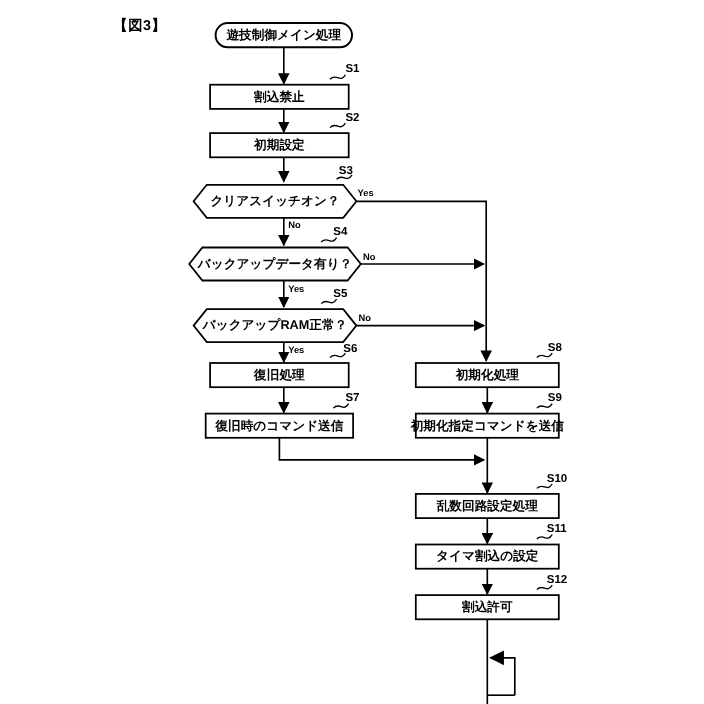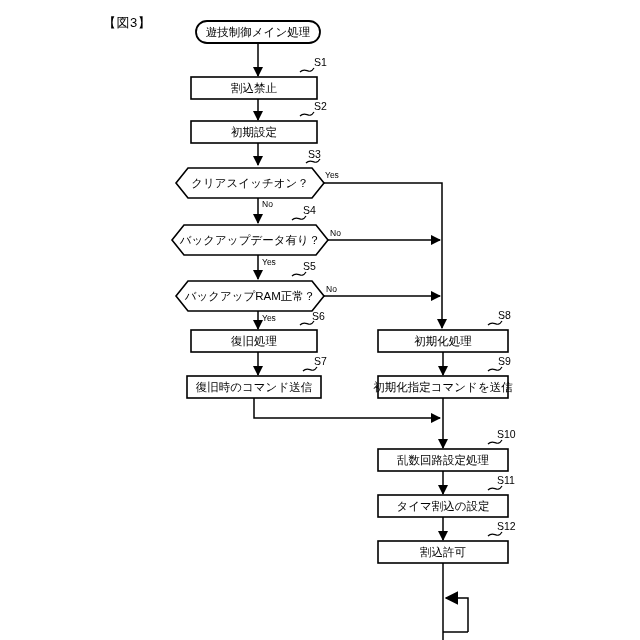--- a/index.html
+++ b/index.html
@@ -11,20 +11,21 @@
     width: 640px;
     height: 640px;
     font-family: "Liberation Sans", "DejaVu Sans", sans-serif;
     color: #000000;
     overflow: hidden;
   }
   #figure-root {
     position: relative;
     width: 640px;
     height: 596px;
+    font-weight: bold;
   }
   #figure-label {
     position: absolute;
     left: 103px;
     top: 14px;
     font-size: 13px;
     letter-spacing: 0.5px;
     white-space: nowrap;
   }
   svg#flow {

